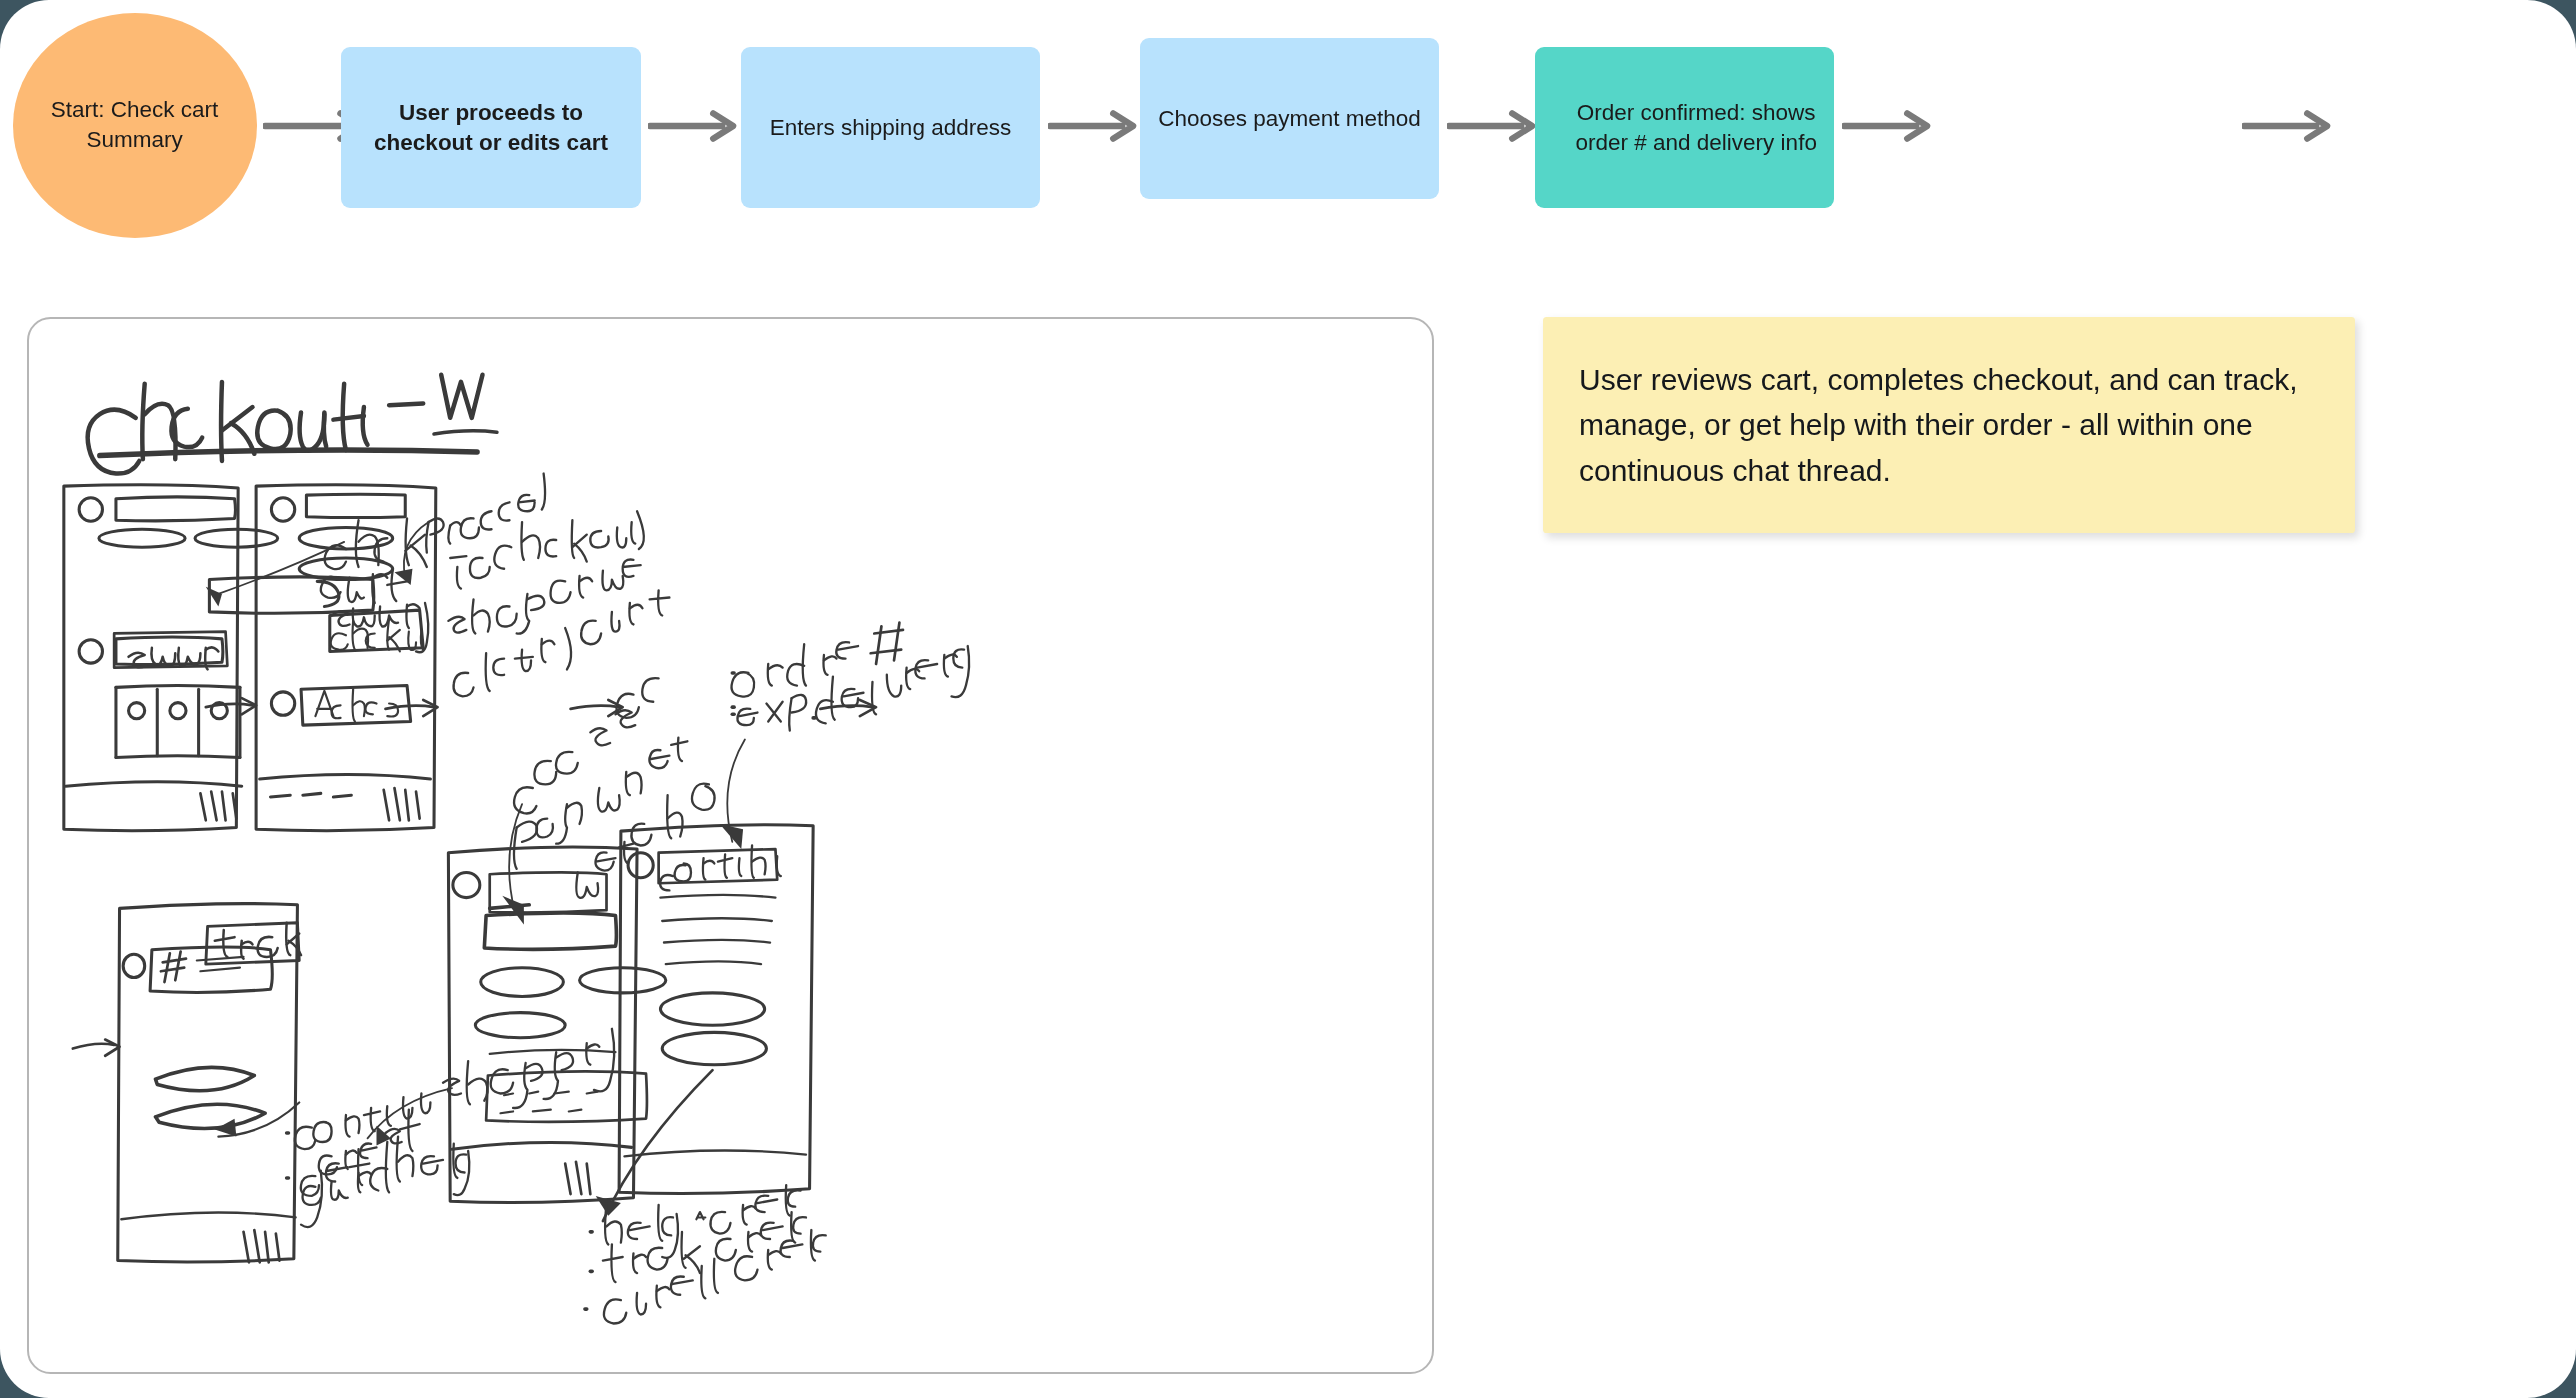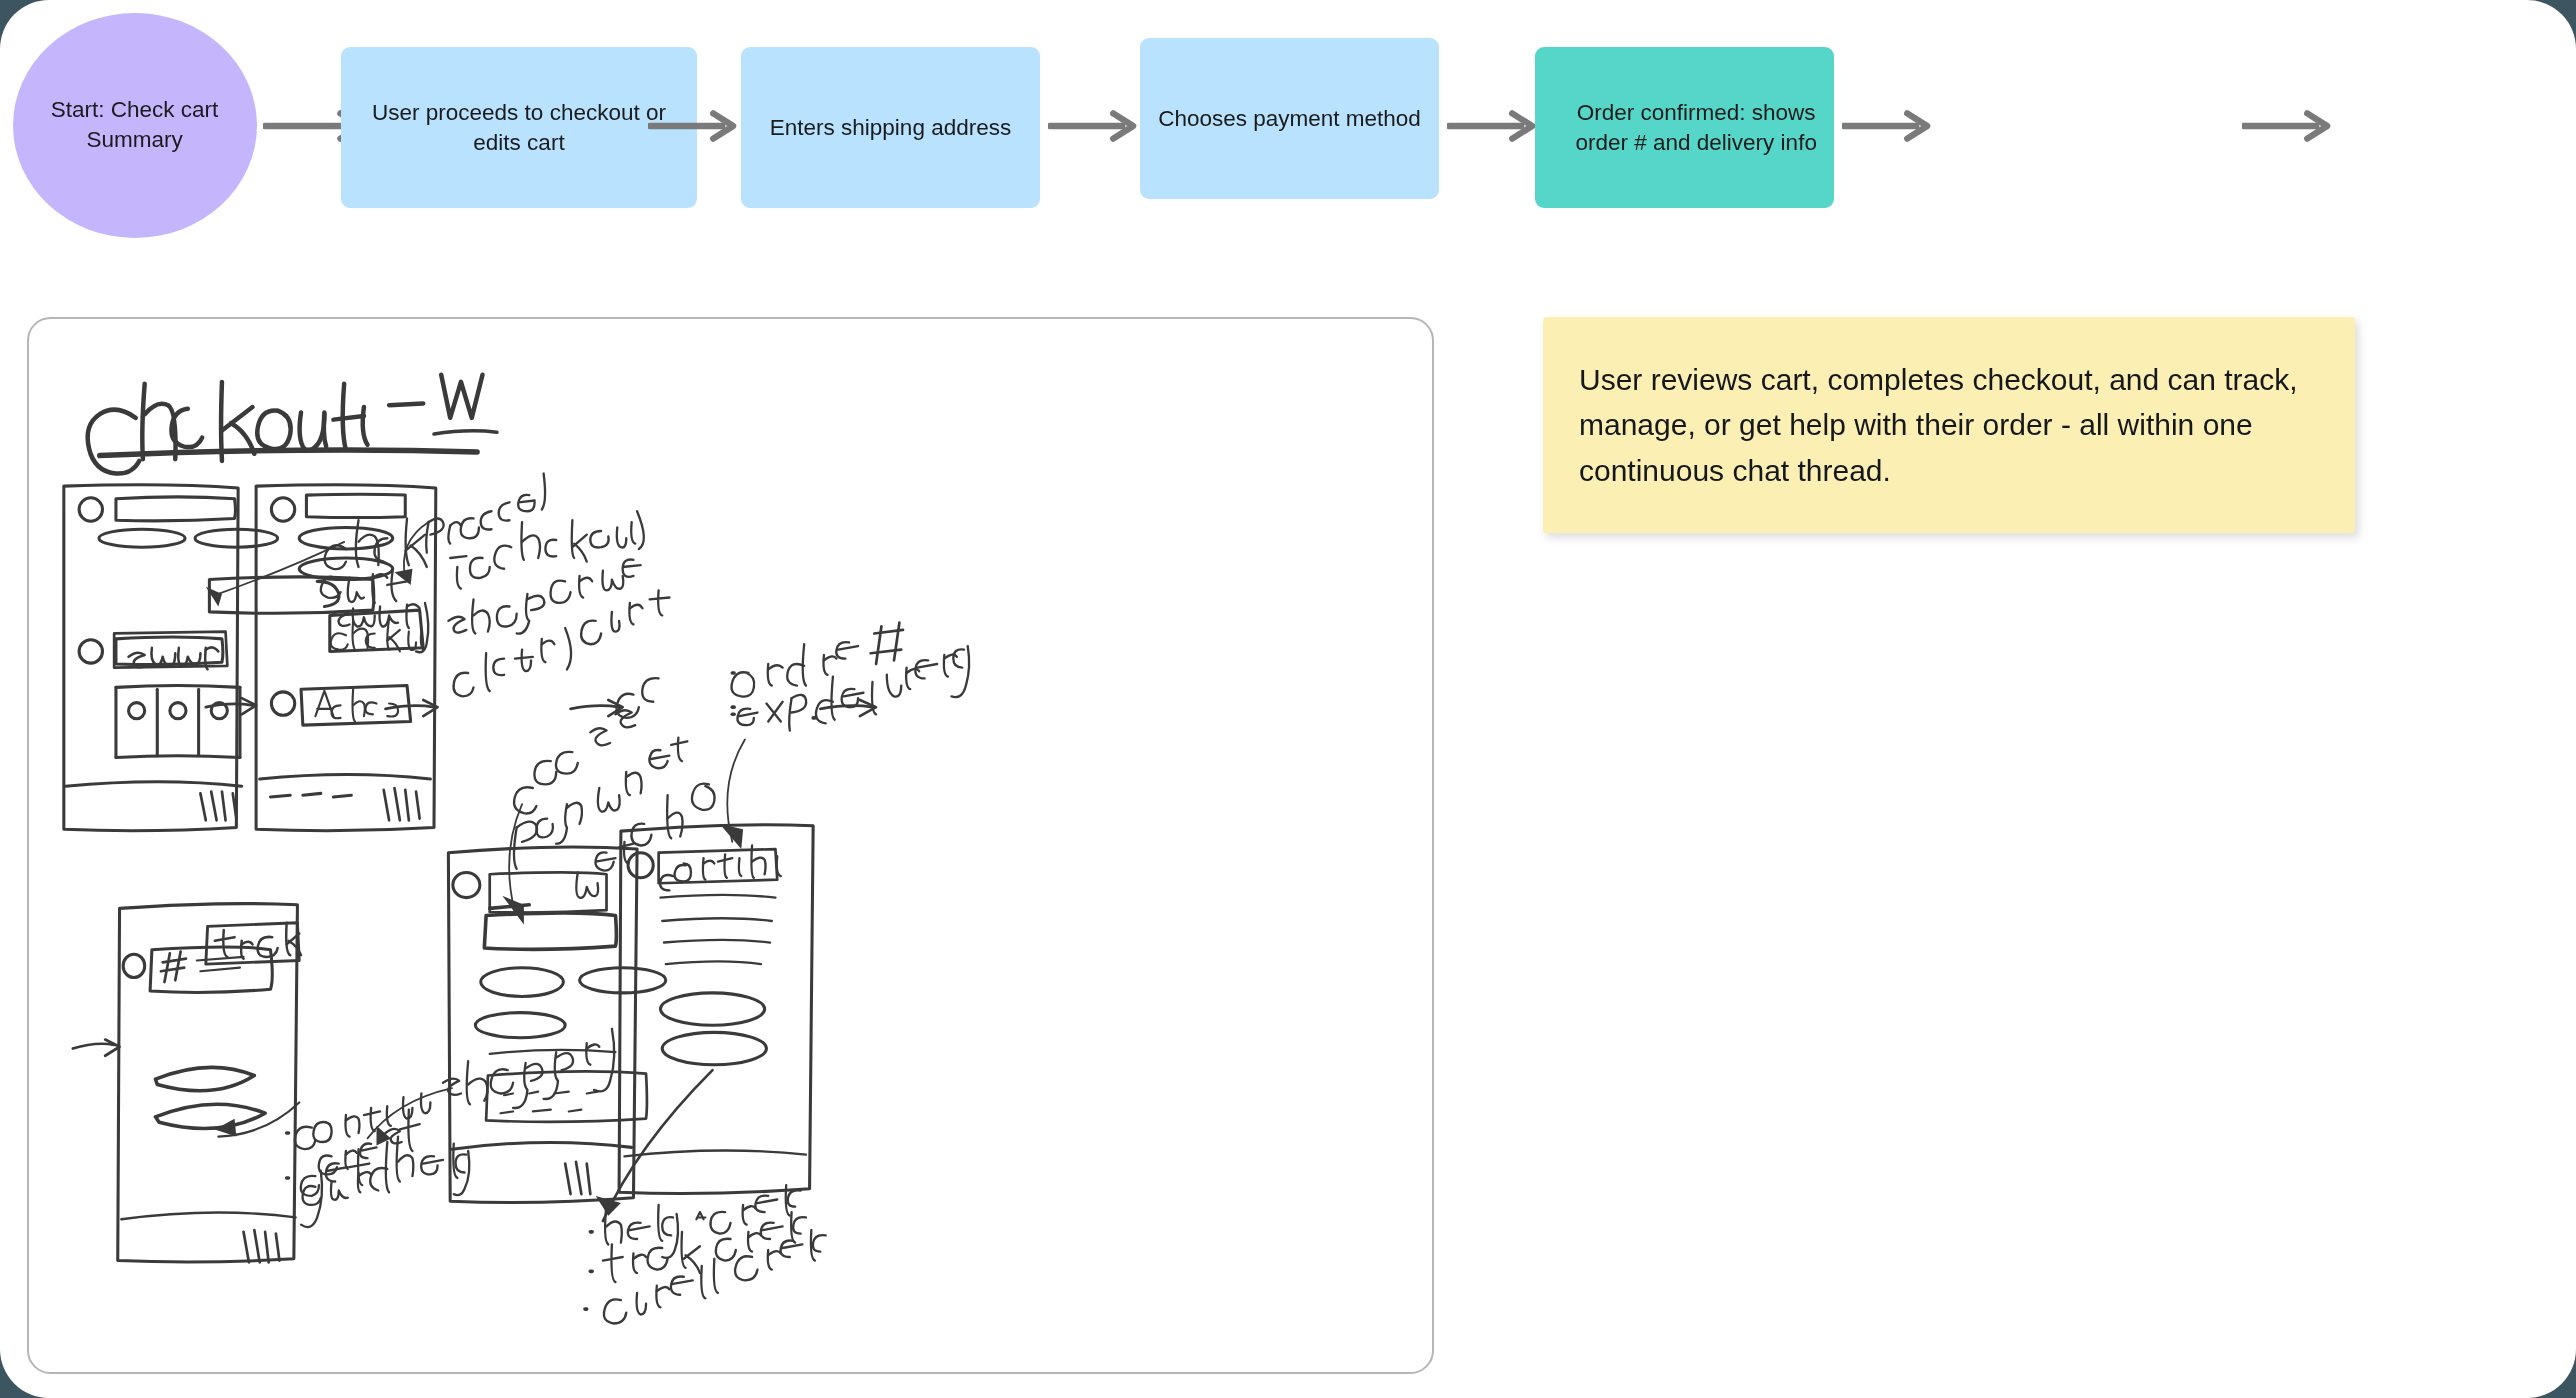--- a/index.html
+++ b/index.html
@@ -68,32 +68,32 @@
     color: #15181c;
   }
 </style>
 </head>
 <body>
 
 <div id="window">
 
   <div id="flow">
 
-    <div class="node ellipse" style="left:12.6px; top:12.6px; width:244px; height:225px; background:#c4b5fd;">
+    <div class="node ellipse" style="left:12.6px; top:12.6px; width:244px; height:225px; background:#fdba74;">
       <span>Start: Check cart Summary</span>
     </div>
 
     <div class="arrow" style="left:263px; top:108px; width:108px;">
       <svg viewBox="0 0 120 40" preserveAspectRatio="none">
         <path d="M2 20 H96" stroke="#7a7a7a" stroke-width="7" fill="none" stroke-linecap="round"></path>
         <path d="M86 6 L108 20 L86 34" stroke="#7a7a7a" stroke-width="7" fill="none" stroke-linecap="round" stroke-linejoin="round"></path>
       </svg>
     </div>
 
-    <div class="node rect" style="left:341px; top:47px; width:356px; height:161px; background:#b8e2fd;">
+    <div class="node rect" style="left:341px; top:47px; width:300px; height:161px; background:#b8e2fd;font-weight:bold;">
       <span>User proceeds to checkout or edits cart</span>
     </div>
 
     <div class="arrow" style="left:648px; top:108px; width:96px;">
       <svg viewBox="0 0 106 40" preserveAspectRatio="none">
         <path d="M2 20 H82" stroke="#7a7a7a" stroke-width="7" fill="none" stroke-linecap="round"></path>
         <path d="M72 6 L94 20 L72 34" stroke="#7a7a7a" stroke-width="7" fill="none" stroke-linecap="round" stroke-linejoin="round"></path>
       </svg>
     </div>
 

